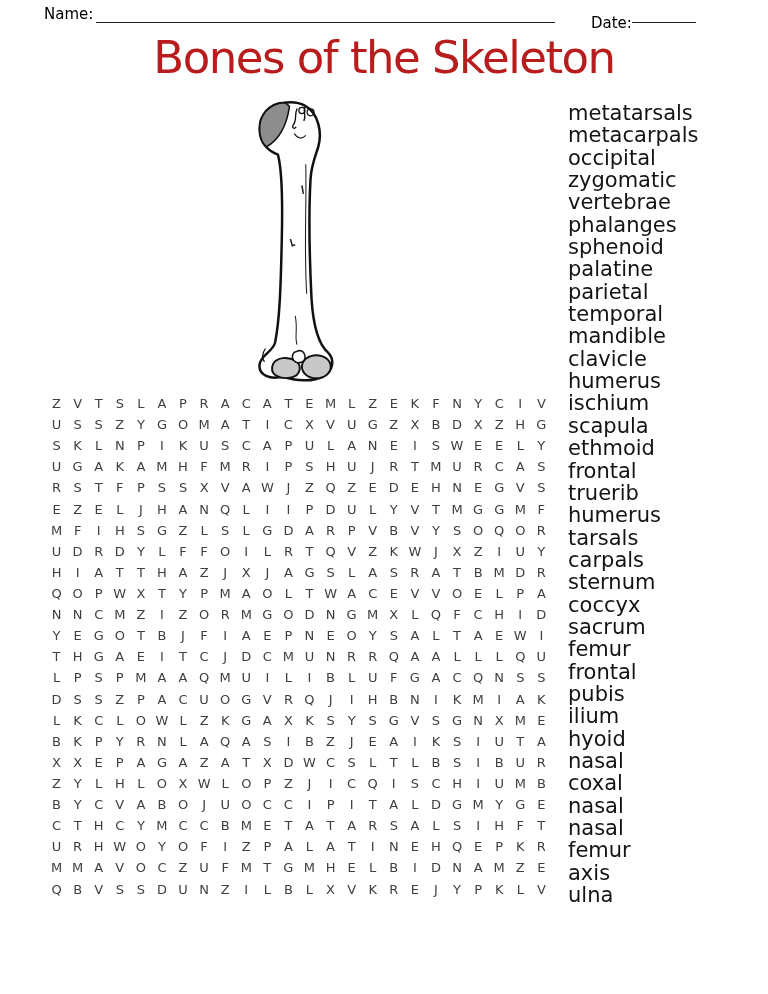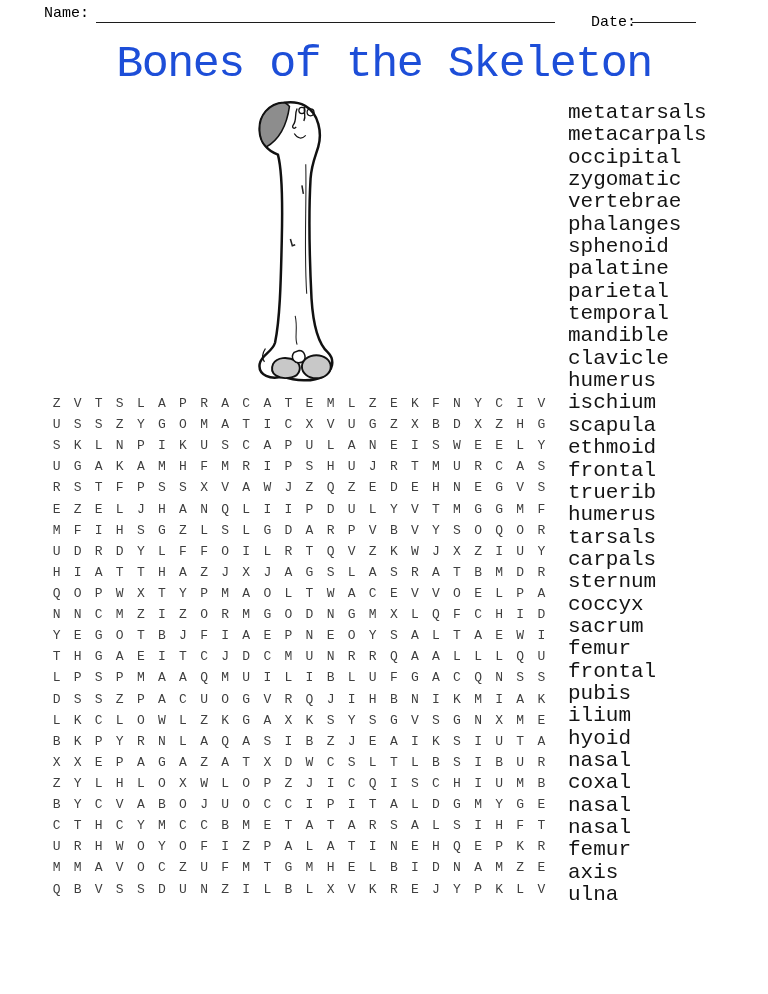--- a/index.html
+++ b/index.html
@@ -1,30 +1,30 @@
 <!DOCTYPE html>
 <html><head>
 <meta charset="utf-8">
 <style>
   * { margin:0; padding:0; box-sizing:border-box; }
   html,body { background:#ffffff; }
   body { font-family:"DejaVu Sans", sans-serif; }
-  .page { position:relative; width:768px; height:994px; background:#fff; overflow:hidden;font-family:Liberation Mono, monospace; }
+  .page { position:relative; width:768px; height:994px; background:#fff; overflow:hidden; }
 
   
   .hdr-label { position:absolute; font-size:15px; color:#000; font-weight:400; }
   .name-label { left:44px; top:5px; }
   .date-label { left:591px; top:14px; }
   .blank-line { position:absolute; height:20px; top:3px; border-bottom:1.7px solid #1c1c1c; }
   .name-line { left:96px; width:459px; }
   .date-line { left:632px; width:64px; }
 
   
   .title { position:absolute; left:0; right:0; top:31px; text-align:center;
-           font-size:45px; letter-spacing:-1.5px; color:#1d4ed8; font-weight:400;margin-top:8px; }
+           font-size:45px; letter-spacing:-1.5px; color:#b91c1c; font-weight:400; }
 
   
   .bone { position:absolute; left:252px; top:95px; width:96px; height:292px; }
 
   
   .words { position:absolute; left:568px; top:102px; }
   .word { font-size:21px; line-height:22.35px; color:#141414; white-space:nowrap; }
 
   
   .grid { position:absolute; left:46px; top:393px;

